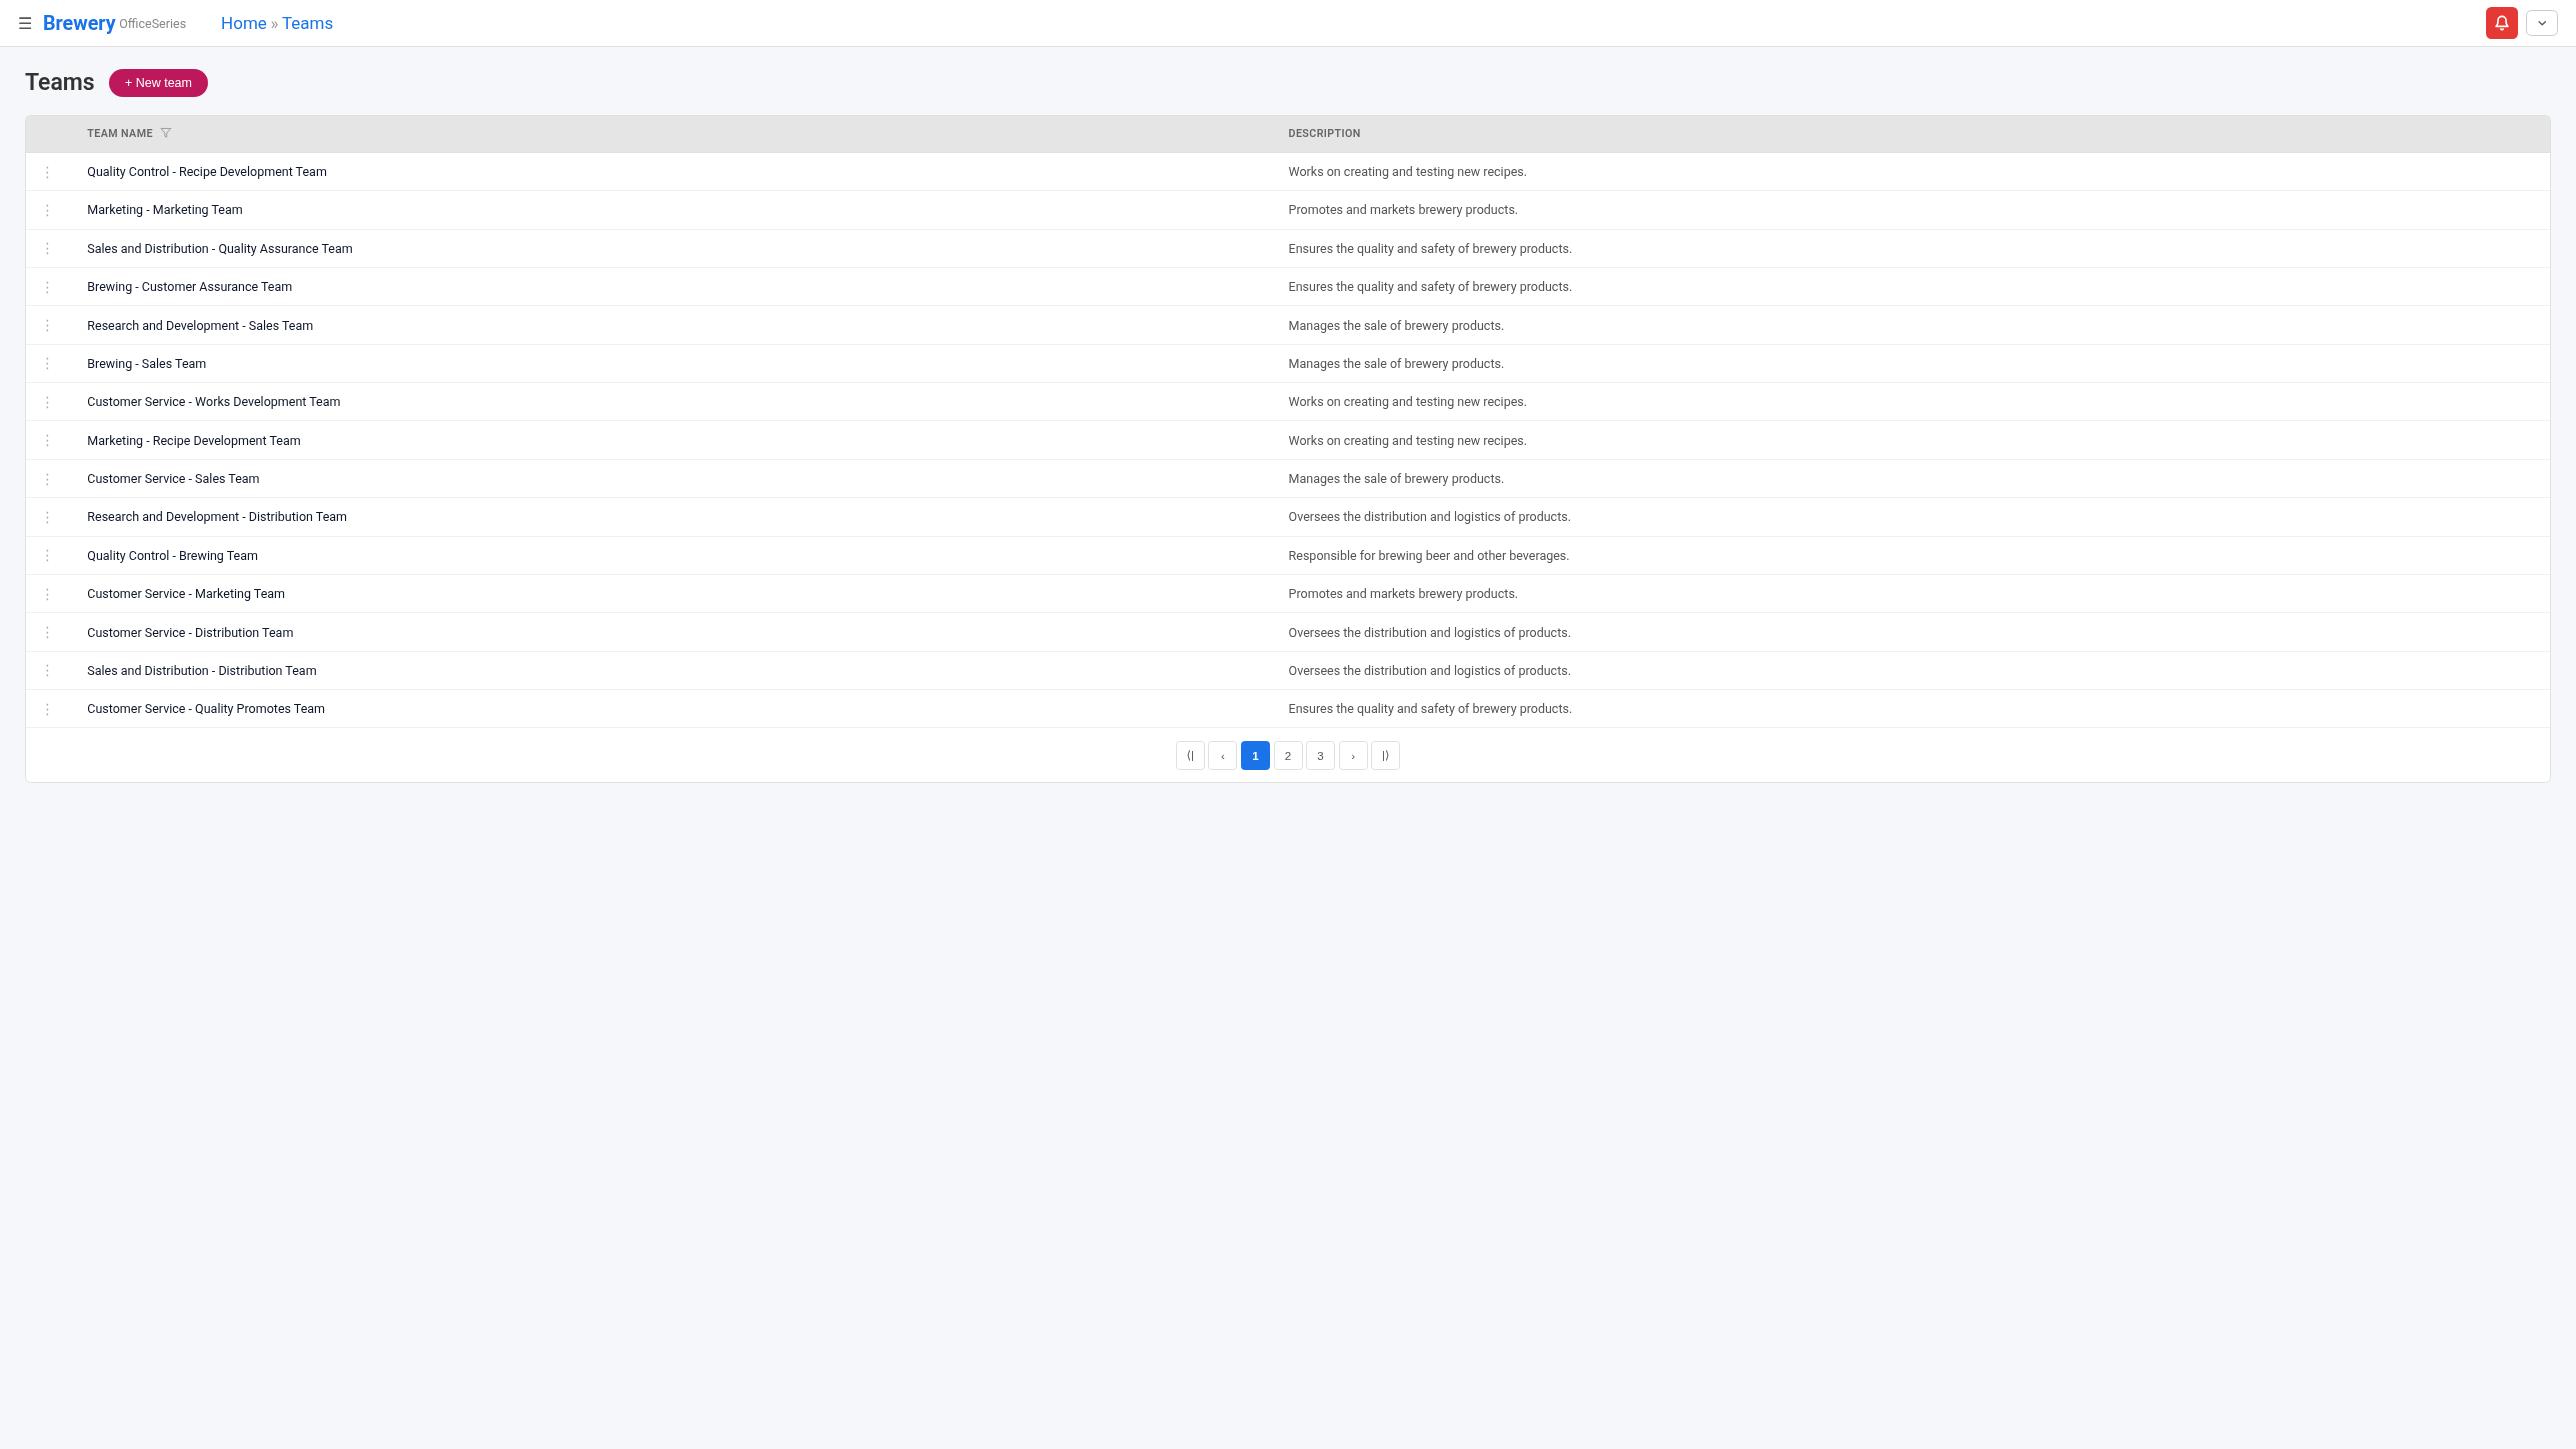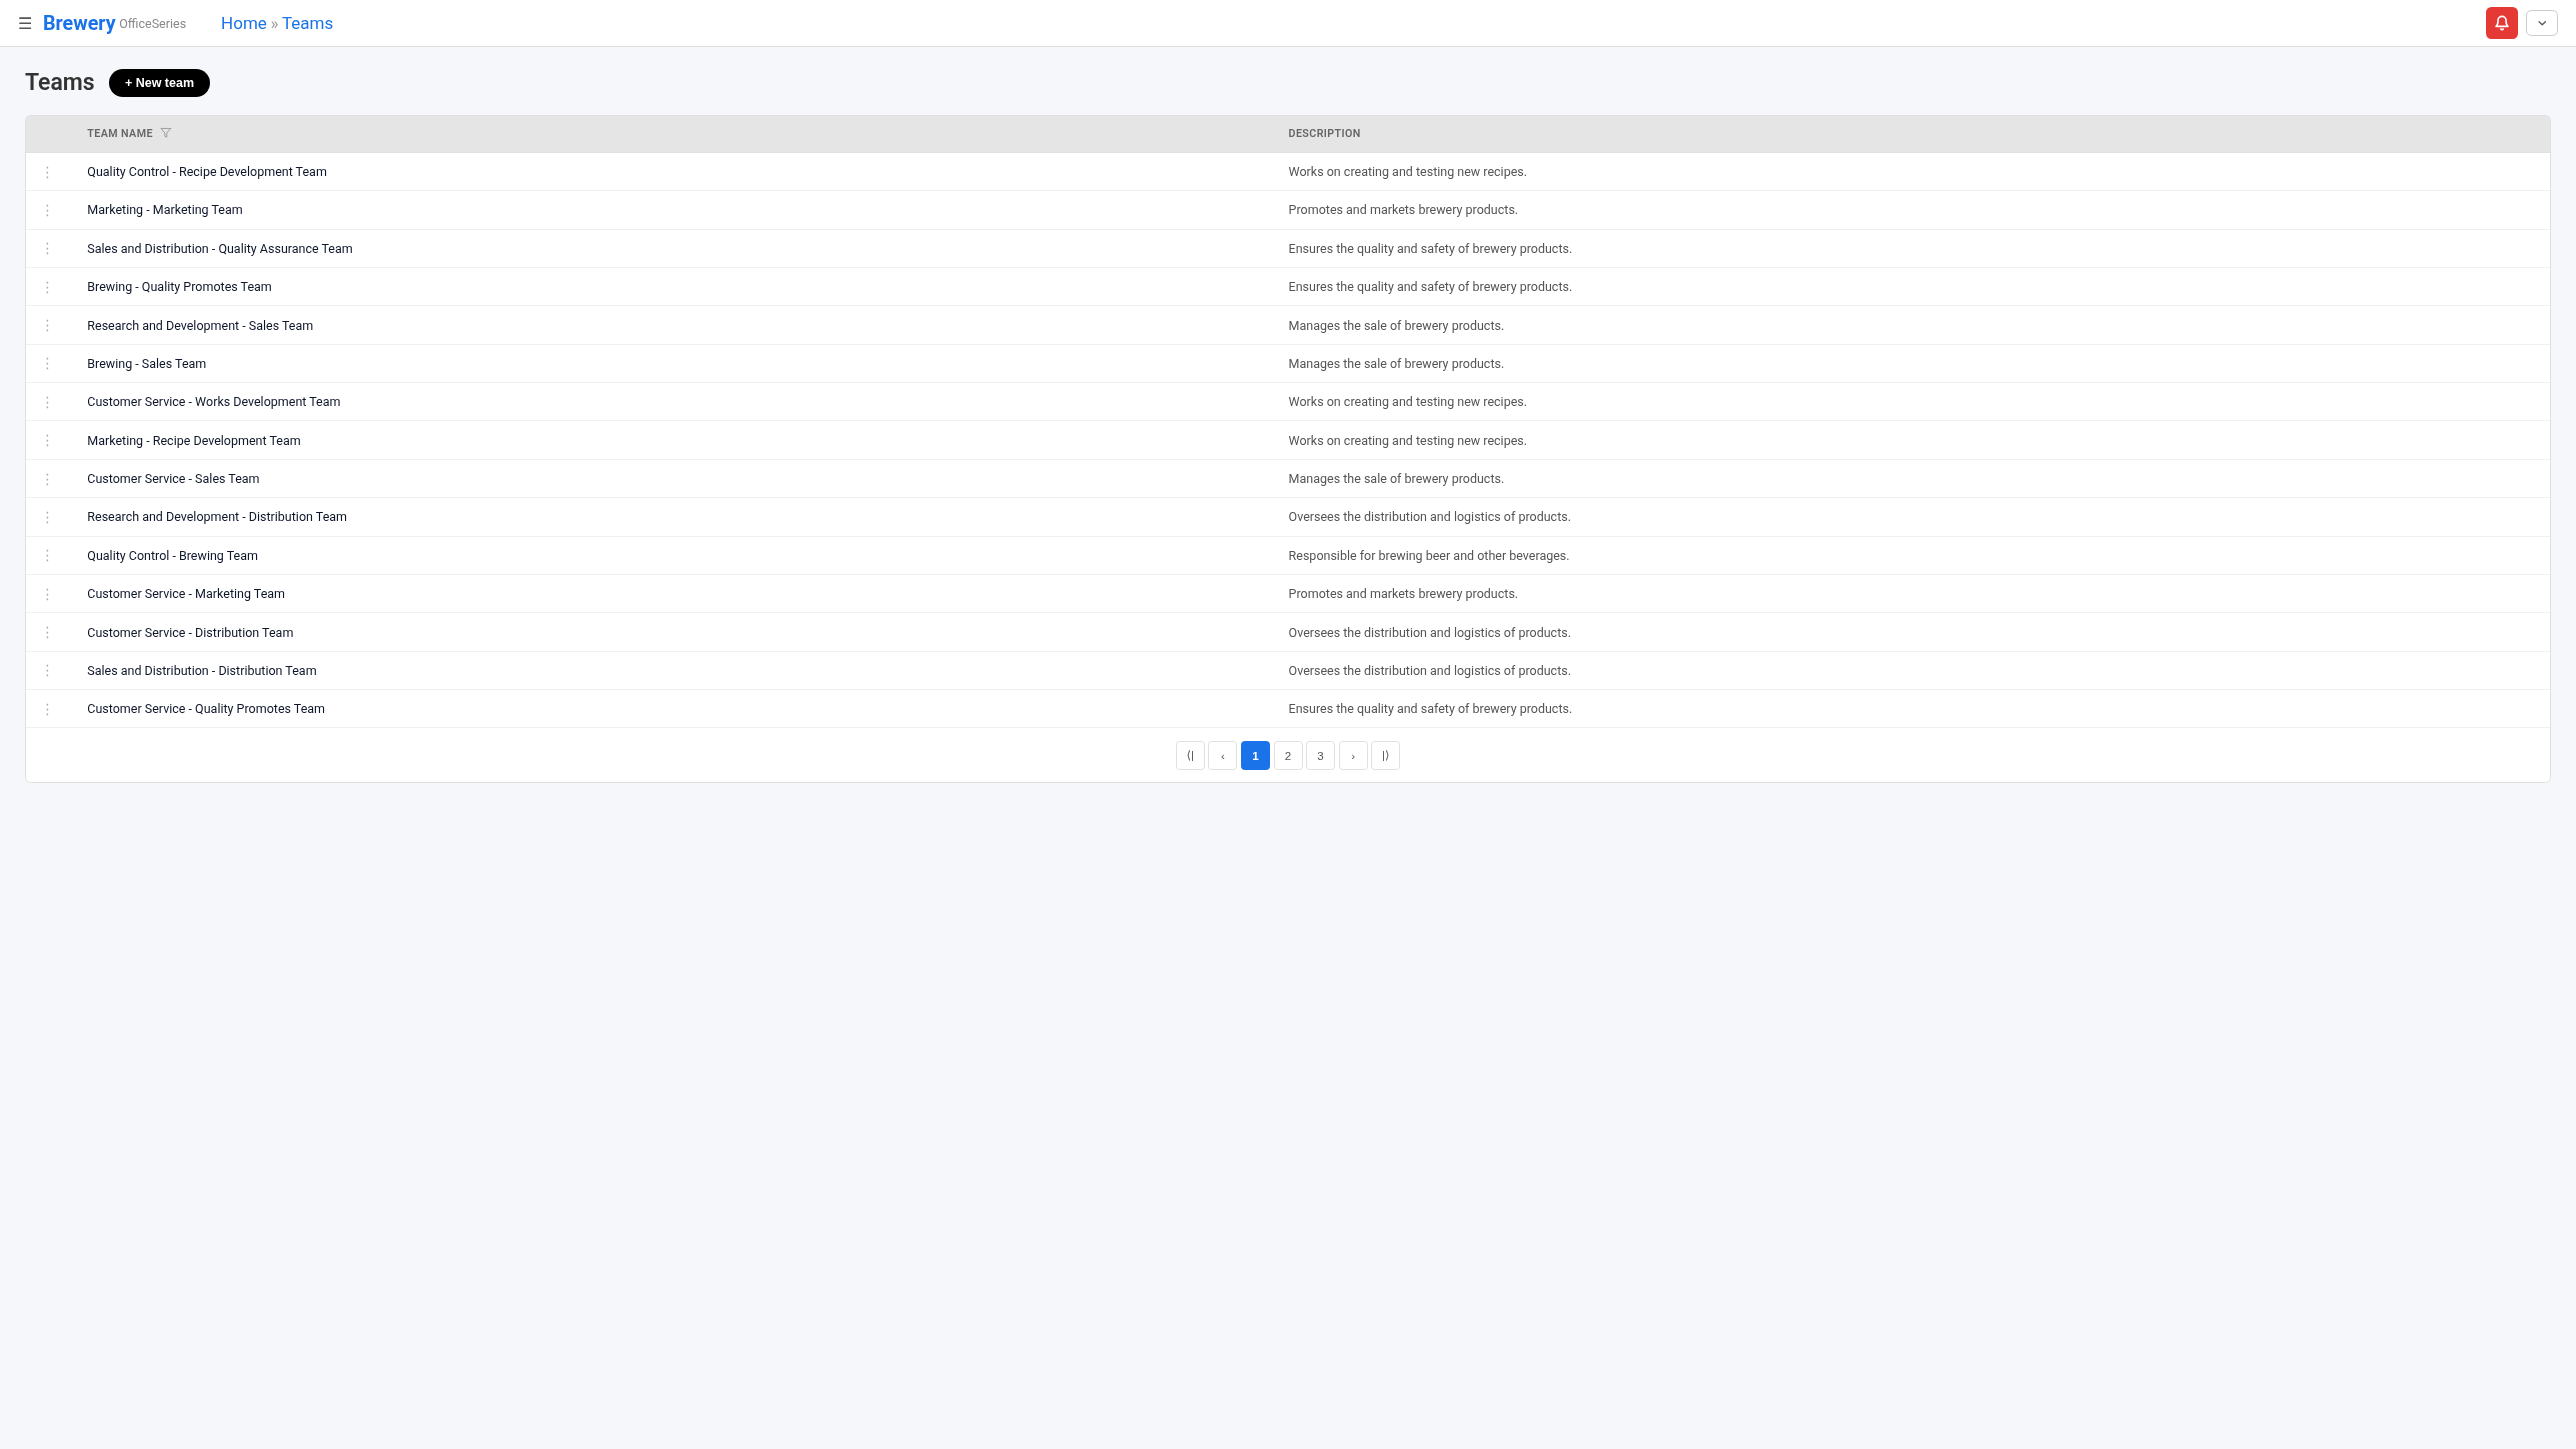--- a/index.html
+++ b/index.html
@@ -27,23 +27,23 @@
     .dropdown-btn {
       background: #fff; border: 0.9px solid #ccc; border-radius: 5.4px;
       padding: 5.4px 9px; cursor: pointer; display: flex; align-items: center; gap: 3.6px;
     }
 
     
     .page-content { padding: 21.5px 25px; }
     .page-header { display: flex; align-items: center; gap: 14.3px; margin-bottom: 18px; }
     .page-title { font-size: 23px; font-weight: 600; color: #333; }
     .new-team-btn {
-      background: #000000; color: #fff; border: none; border-radius: 18px;
+      background: #be185d; color: #fff; border: none; border-radius: 18px;
       padding: 7.2px 16px; font-size: 12.5px; cursor: pointer; display: flex; align-items: center; gap: 5.4px;
-      font-weight: 700;
+      font-weight: 400;
     }
 
     
     .table-container {
       background: #fff; border: 0.9px solid #e0e0e0; border-radius: 5.4px; overflow: hidden;
     }
     table { width: 100%; border-collapse: collapse; }
     thead tr { background: #e5e5e5; }
     th {
       text-align: left; padding: 10.7px 14.3px; font-size: 10.7px; font-weight: 600;
@@ -143,21 +143,21 @@
             <td>
               <span class="row-menu">⋮</span>
             </td>
             <td><a href="#" class="team-link">Sales and Distribution - Quality Assurance Team</a></td>
             <td class="description-cell">Ensures the quality and safety of brewery products.</td>
           </tr>
           <tr>
             <td>
               <span class="row-menu">⋮</span>
             </td>
-            <td><a href="#" class="team-link">Brewing - Quality Promotes Team</a></td>
+            <td><a href="#" class="team-link">Brewing - Customer Assurance Team</a></td>
             <td class="description-cell">Ensures the quality and safety of brewery products.</td>
           </tr>
           <tr>
             <td>
               <span class="row-menu">⋮</span>
             </td>
             <td><a href="#" class="team-link">Research and Development - Sales Team</a></td>
             <td class="description-cell">Manages the sale of brewery products.</td>
           </tr>
           <tr>

